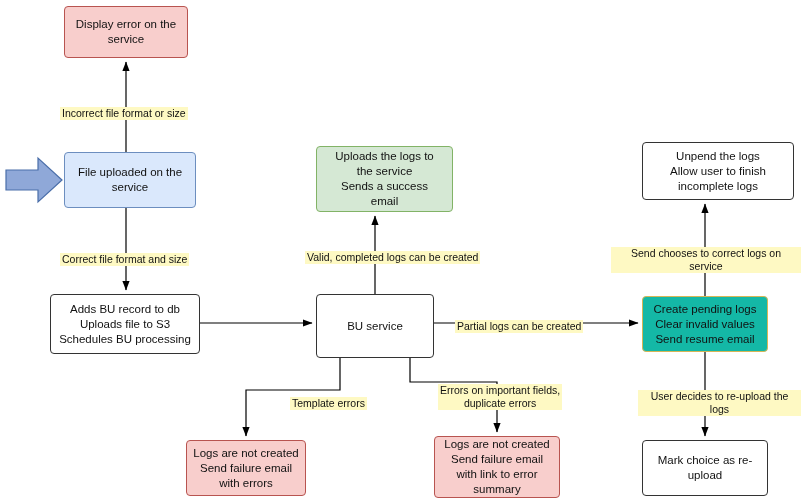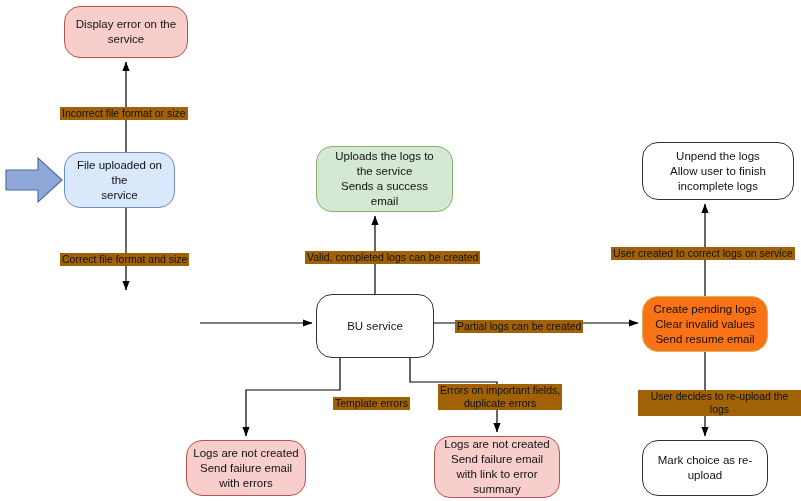--- a/index.html
+++ b/index.html
@@ -14,21 +14,21 @@
     position: relative;
     width: 801px;
     height: 501px;
     overflow: hidden;
     background: #ffffff;
   }
   .node {
     position: absolute;
     box-sizing: border-box;
     border: 1px solid #333333;
-    border-radius: 16px;
+    border-radius: 4px;
     display: flex;
     align-items: center;
     justify-content: center;
     text-align: center;
     font-size: 11.5px;
     line-height: 15px;
     color: #111111;
     white-space: pre-line;
     padding: 2px 4px;
   }
@@ -38,33 +38,33 @@
   }
   .node.blue {
     background: #dae8fc;
     border-color: #6c8ebf;
   }
   .node.green {
     background: #d5e8d4;
     border-color: #82b366;
   }
   .node.yellow {
-    background: #f97316;
+    background: #14b8a6;
     border-color: #d6b656;
   }
   .node.white {
     background: #ffffff;
     border-color: #333333;
   }
   .edge-label {
     position: absolute;
     font-size: 10.5px;
     line-height: 13px;
     color: #111111;
-    background: #a16207;
+    background: #fef9c3;
     white-space: pre-line;
     text-align: center;
     padding: 0 2px;
   }
   svg.wires {
     position: absolute;
     left: 0;
     top: 0;
     width: 801px;
     height: 501px;
@@ -109,46 +109,49 @@
 
     <path class="wire" d="M340,352 L340,390 L246,390 L246,436" marker-end="url(#arrow)"></path>
 
     <path class="wire" d="M410,352 L410,382 L497,382 L497,432" marker-end="url(#arrow)"></path>
 
     <path class="bigarrow" d="M6,170 L38,170 L38,158 L62,180 L38,202 L38,190 L6,190 z"></path>
   </svg>
 
   <div class="node red" style="left:64px;  top:6px;   width:124px; height:52px;">Display error on the
 service</div>
-  <div class="node blue" style="left:64px;  top:152px; width:111px; height:56px;">File uploaded on the
+  <div class="node blue" style="left:64px;  top:152px; width:132px; height:56px;">File uploaded on the
 service</div>
   <div class="node green" style="left:316px; top:146px; width:137px; height:66px;">Uploads the logs to
 the service
 Sends a success
 email</div>
   <div class="node white" style="left:642px; top:142px; width:152px; height:58px;">Unpend the logs
 Allow user to finish
 incomplete logs</div>
+  <div class="node white" style="left:50px;  top:294px; width:150px; height:60px;">Adds BU record to db
+Uploads file to S3
+Schedules BU processing</div>
   <div class="node white" style="left:316px; top:294px; width:118px; height:64px;">BU service</div>
   <div class="node yellow" style="left:642px; top:296px; width:126px; height:56px;">Create pending logs
 Clear invalid values
 Send resume email</div>
   <div class="node red" style="left:186px; top:440px; width:120px; height:56px;">Logs are not created
 Send failure email
 with errors</div>
   <div class="node red" style="left:434px; top:436px; width:126px; height:62px;">Logs are not created
 Send failure email
 with link to error
 summary</div>
   <div class="node white" style="left:642px; top:440px; width:126px; height:56px;">Mark choice as re-
 upload</div>
 
   <div class="edge-label" style="left:60px;  top:107px;">Incorrect file format or size</div>
   <div class="edge-label" style="left:60px;  top:253px;text-align:center;">Correct file format and size</div>
   <div class="edge-label" style="left:285px; top:251px;margin-left:20px;">Valid, completed logs can be created</div>
   <div class="edge-label" style="left:455px; top:320px;">Partial logs can be created</div>
-  <div class="edge-label" style="left:611px; top:247px;">User created to correct logs on service</div>
+  <div class="edge-label" style="left:611px; top:247px;">Send chooses to correct logs on service</div>
   <div class="edge-label" style="left:618px; top:390px;margin-left:20px;">User decides to re-upload the logs</div>
-  <div class="edge-label" style="left:290px; top:397px;margin-left:43px;">Template errors</div>
+  <div class="edge-label" style="left:290px; top:397px;">Template errors</div>
   <div class="edge-label" style="left:395px; top:384px; text-align:center;margin-left:43px;">Errors on important fields,
 duplicate errors</div>
 
 </div>
 
 </body></html>

